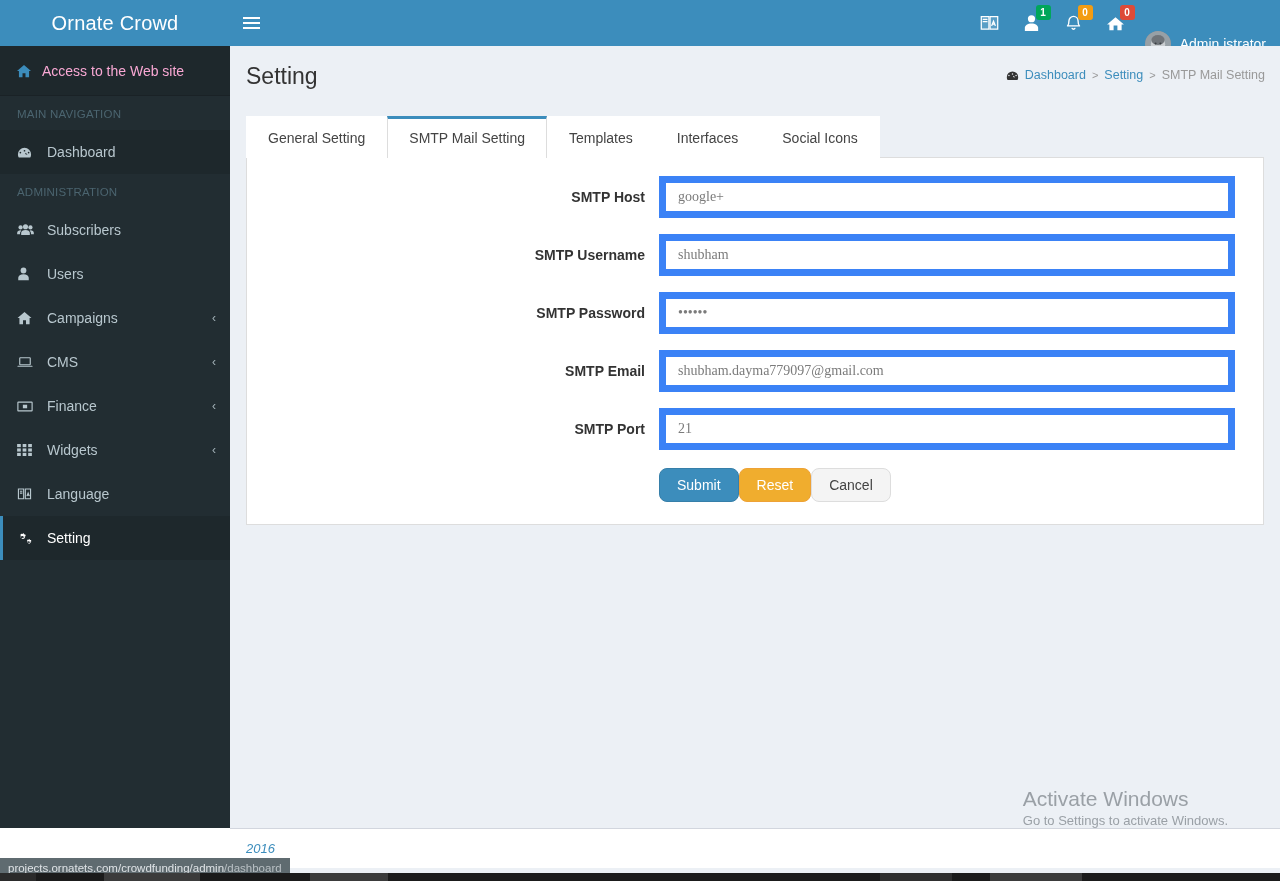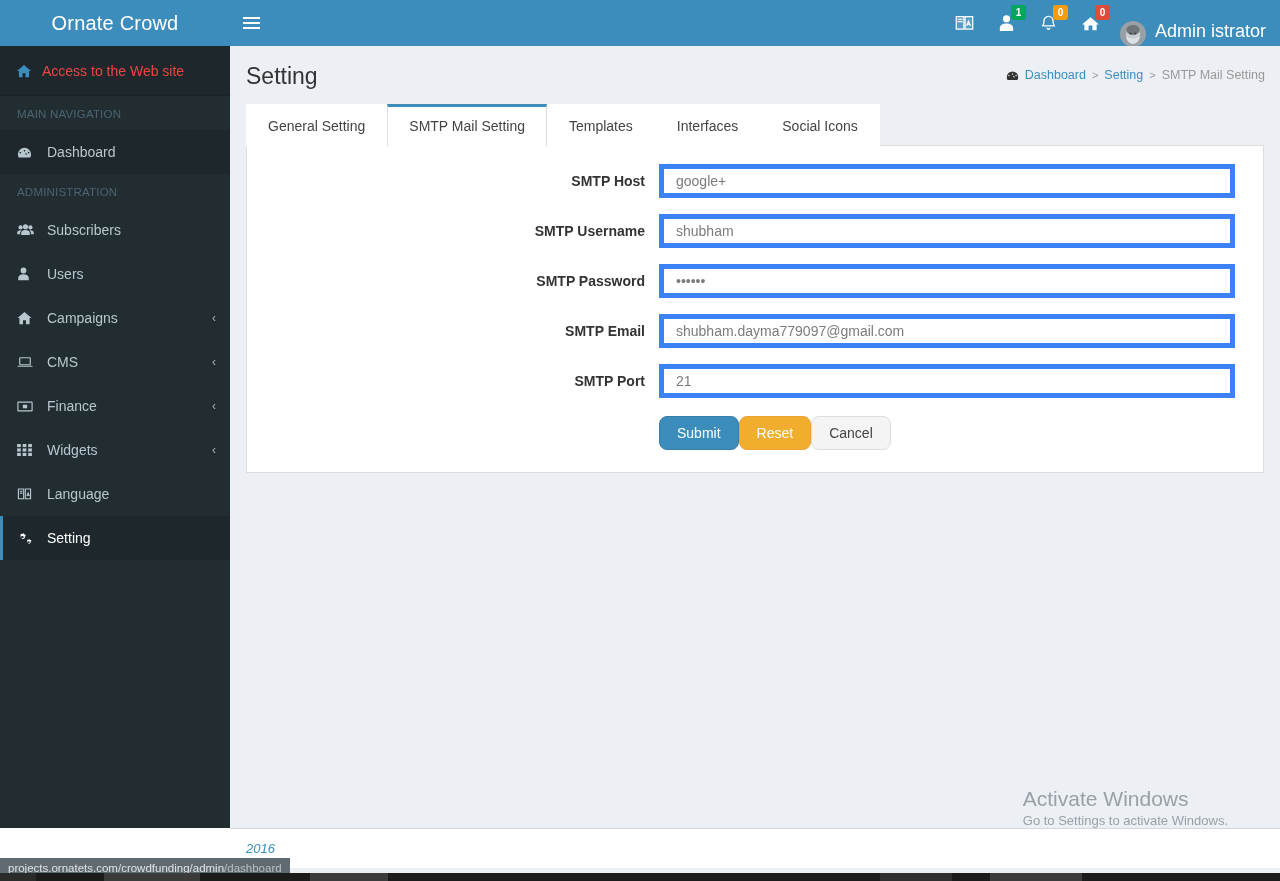--- a/index.html
+++ b/index.html
@@ -22,21 +22,21 @@
     height: 46px; width: 230px;
     background: #3c8dbc;
     display: flex; align-items: center; justify-content: center;
     color: #fff; font-size: 20px; font-weight: normal;
     letter-spacing: .2px;
   }
   .weblink {
     height: 50px; display: flex; align-items: center;
     padding-left: 17px; gap: 11px;
     background: #1e282c;
-    color: #ef4444; font-size: 14px;
+    color: #f9a8d4; font-size: 14px;
     border-bottom: 1px solid #1a2226;
   }
   .weblink .ic { color: #3c8dbc; display:flex; }
   .navhdr {
     padding: 12px 17px 10px 17px;
     color: #4b646f; font-size: 11.5px;
     background: #222d32;
     letter-spacing: .2px;
   }
   .navitem {
@@ -82,22 +82,22 @@
     position: absolute; top: 5px; right: 2px;
     min-width: 15px; height: 15px; padding: 0 4px;
     border-radius: 3px; color: #fff;
     font-size: 10px; line-height: 15px; text-align: center;
     font-weight: bold;
   }
   .badge.green { background: #00a65a; }
   .badge.orange { background: #f39c12; }
   .badge.red { background: #dd4b39; }
   .userbox {
-    display: flex; align-items: flex-start; gap: 9px;
-    height: 46px; padding: 0 14px 0 8px; color: #fff; font-size: 18px;
+    display: flex; align-items: center; gap: 9px;
+    height: 46px; padding: 0 14px 0 8px; color: #fff; font-size: 14px;
     cursor: pointer;
     margin-top: 42px;
   }
   .avatar {
     width: 26px; height: 26px; border-radius: 50%;
     background: #8a9299; overflow: hidden; position: relative;
     flex: none;
   }
 
   
@@ -117,21 +117,21 @@
   .breadcrumb {
     position: absolute; right: 15px; top: 22px;
     display: flex; align-items: center; gap: 6px;
     font-size: 12.5px; color: #444;
   }
   .breadcrumb .bicon { color: #333; display:flex; }
   .breadcrumb a { color: #3c8dbc; text-decoration: none; }
   .breadcrumb .sep { color: #999; font-size: 11px; }
   .breadcrumb .cur { color: #999; }
 
-  .tabpanel { margin: 0 16px; }
+  .tabpanel { margin: 12px 16px; }
   .tabs {
     display: flex; align-items: flex-end;
     border-bottom: 1px solid #ddd;
     padding-left: 0;
   }
   .tab {
     padding: 12px 21px 11px 21px;
     font-size: 14px; color: #444;
     cursor: pointer;
     background: #fff;
@@ -158,25 +158,25 @@
   }
 
   .formrow { display: flex; align-items: center; margin-bottom: 16px; }
   .formlabel {
     width: 412px; text-align: right; padding-right: 14px;
     font-size: 14px; font-weight: bold; color: #333;
   }
   .formctl { flex: 1; padding-right: 14px; }
   .inp {
     width: 100%; height: 34px;
-    border: 5px solid #3b82f6;
+    border: 7px solid #3b82f6;
     background: #fff;
-    padding: 2px 12px;
+    padding: 14px 12px;
     font-size: 14px; color: #7b7b7b;
-    font-family: Liberation Sans, sans-serif;
+    font-family: Liberation Serif, serif;
     border-radius: 0;
     outline: none;
   }
   .inp::placeholder { color: #7b7b7b; }
   .btnrow { display: flex; margin-left: 412px; padding-top: 2px; }
   .btn {
     height: 34px; padding: 0 17px;
     font-size: 14px; border: 1px solid transparent;
     cursor: pointer; font-family: "Liberation Sans", sans-serif;
     line-height: 32px; border-radius: 8px;

